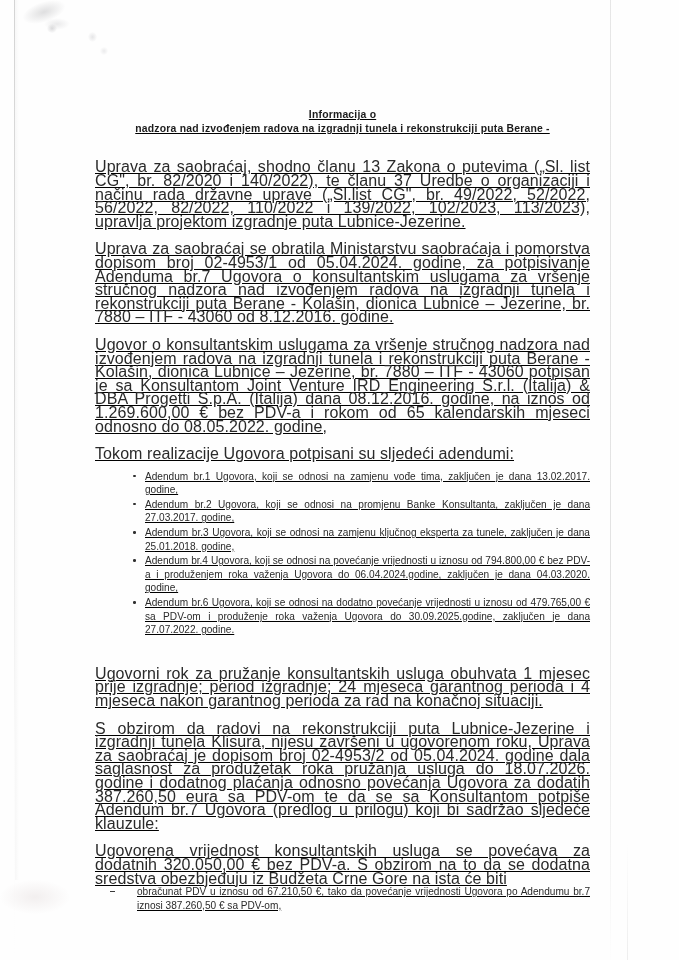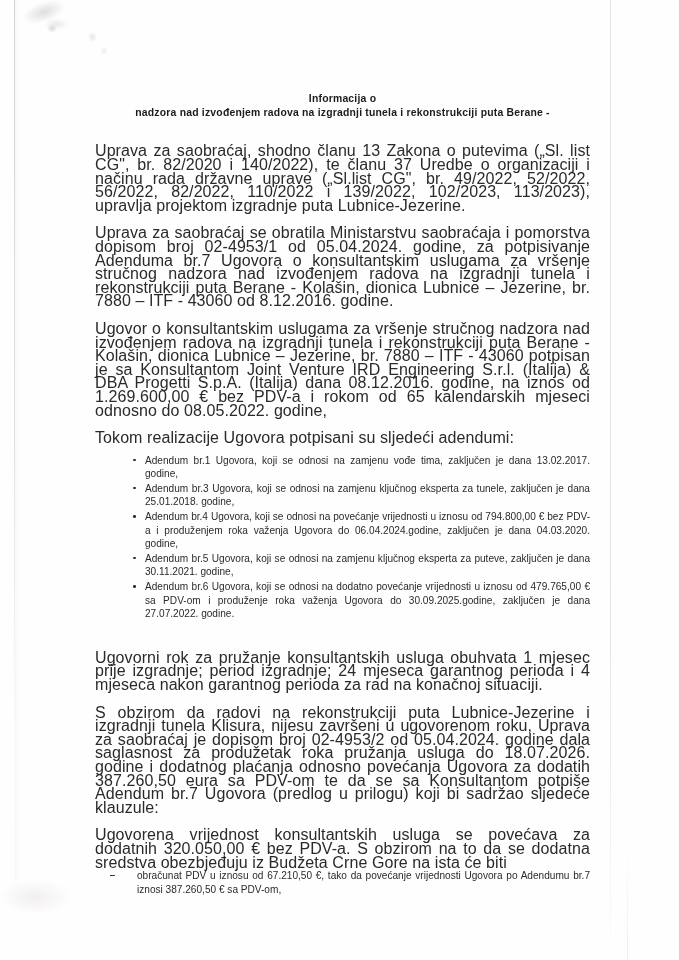--- a/index.html
+++ b/index.html
@@ -83,22 +83,23 @@
   }
   .smudge-f {
     left: 0px; top: 880px;
     width: 70px; height: 34px;
     background: radial-gradient(ellipse at center, rgba(240,236,236,0.85), rgba(255,255,255,0) 72%);
   }
 
   .content {
     position: absolute;
     left: 95px;
-    top: 92px;
+    top: 108px;
     width: 495px;
+    text-decoration: underline;
   }
 
   .doc-title {
     text-align: center;
     font-weight: bold;
     font-size: 10.4px;
     line-height: 14.2px;
     color: #1c1c1c;
     letter-spacing: 0.02em;
     margin: 0 0 0 0;
@@ -202,29 +203,29 @@
 
     <p class="para">Tokom realizacije Ugovora potpisani su sljedeći adendumi:</p>
 
     <ul class="addendum-list">
       <li>
         <span class="bullet"></span>
         <span>Adendum br.1 Ugovora, koji se odnosi na zamjenu vođe tima, zaključen je dana 13.02.2017. godine,</span>
       </li>
       <li>
         <span class="bullet"></span>
+        <span>Adendum br.2 Ugovora, koji se odnosi na promjenu Banke Konsultanta, zaključen je dana 27.03.2017. godine,</span>
+      </li>
+      <li>
+        <span class="bullet"></span>
         <span>Adendum br.3 Ugovora, koji se odnosi na zamjenu ključnog eksperta za tunele, zaključen je dana 25.01.2018. godine,</span>
       </li>
       <li>
         <span class="bullet"></span>
         <span>Adendum br.4 Ugovora, koji se odnosi na povećanje vrijednosti u iznosu od 794.800,00 € bez PDV-a i produženjem roka važenja Ugovora do 06.04.2024.godine, zaključen je dana 04.03.2020. godine,</span>
-      </li>
-      <li>
-        <span class="bullet"></span>
-        <span>Adendum br.5 Ugovora, koji se odnosi na zamjenu ključnog eksperta za puteve, zaključen je dana 30.11.2021. godine,</span>
       </li>
       <li>
         <span class="bullet"></span>
         <span>Adendum br.6 Ugovora, koji se odnosi na dodatno povećanje vrijednosti u iznosu od 479.765,00 € sa PDV-om i produženje roka važenja Ugovora do 30.09.2025.godine, zaključen je dana 27.07.2022. godine.</span>
       </li>
     </ul>
 
     <div class="gap-md"></div>
 
     <p class="para">Ugovorni rok za pružanje konsultantskih usluga obuhvata 1 mjesec prije izgradnje; period izgradnje; 24 mjeseca garantnog perioda i 4 mjeseca nakon garantnog perioda za rad na konačnoj situaciji.</p>

